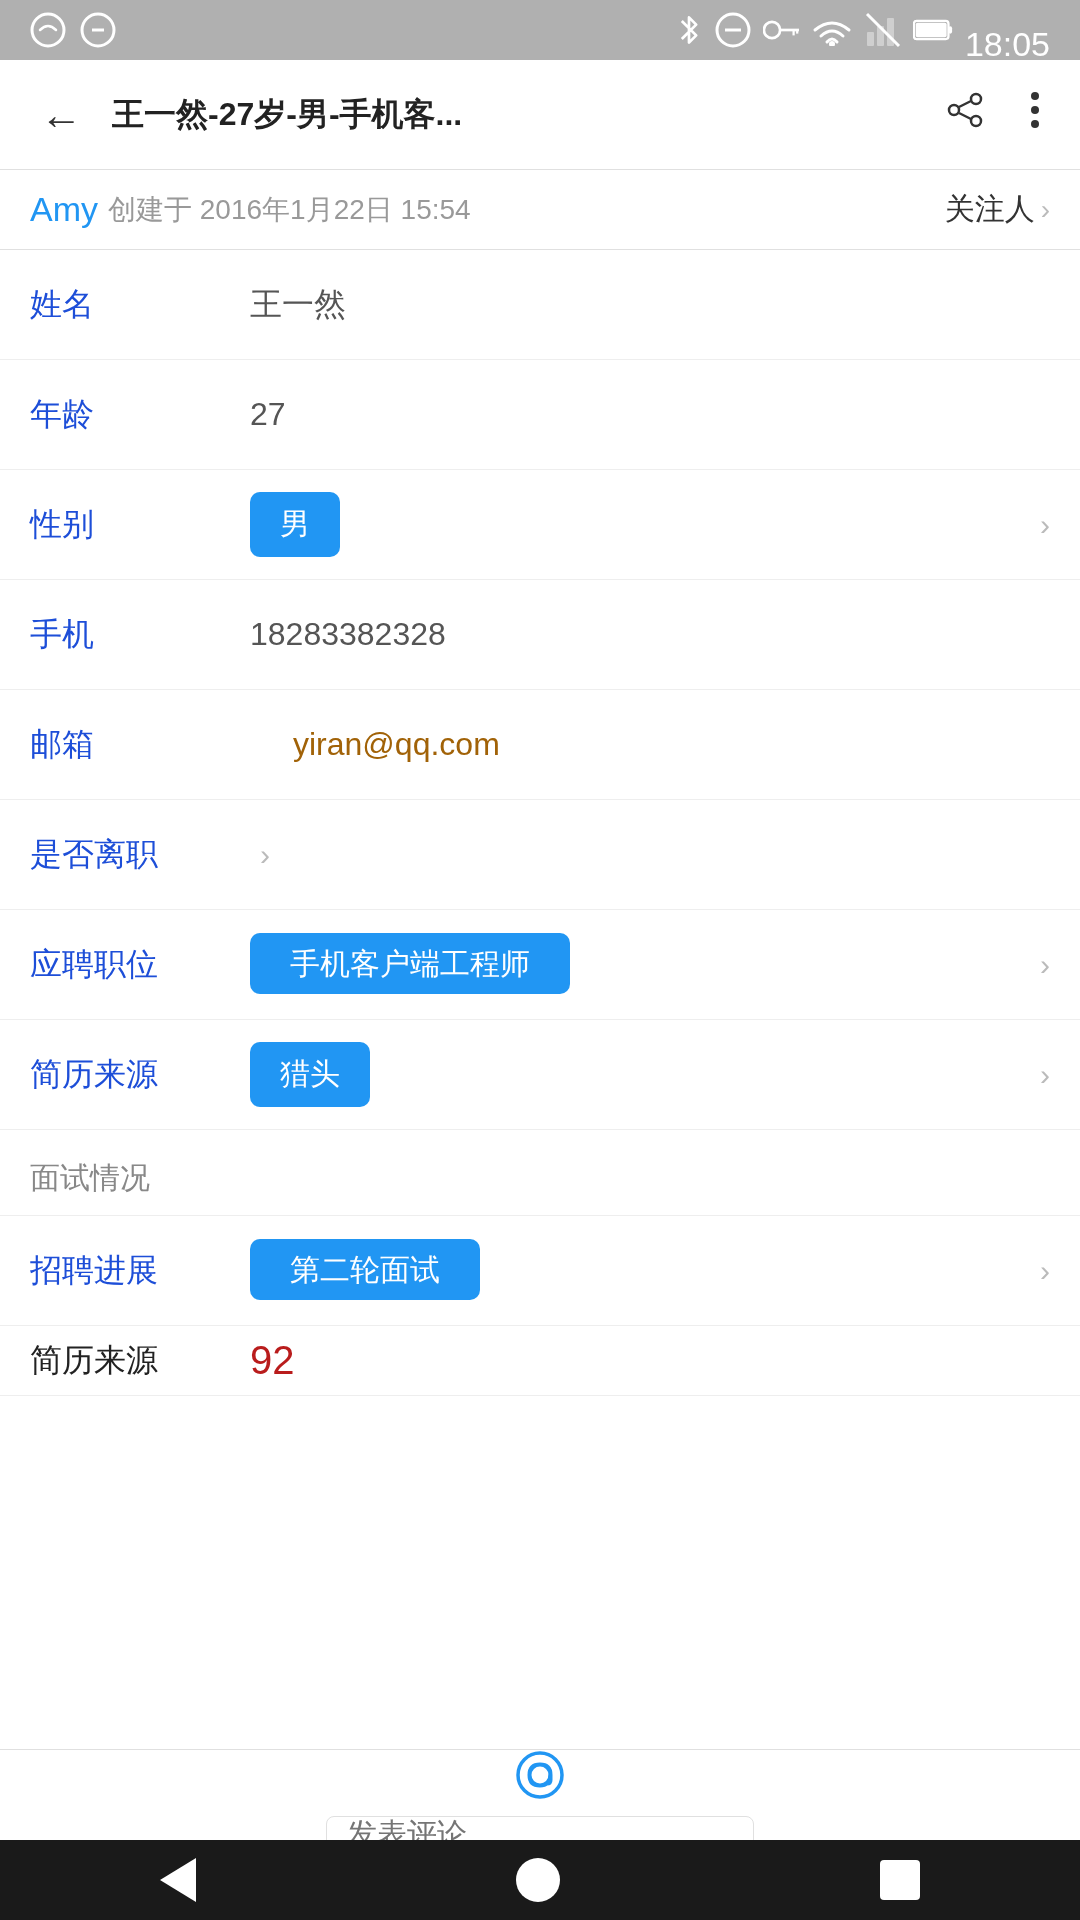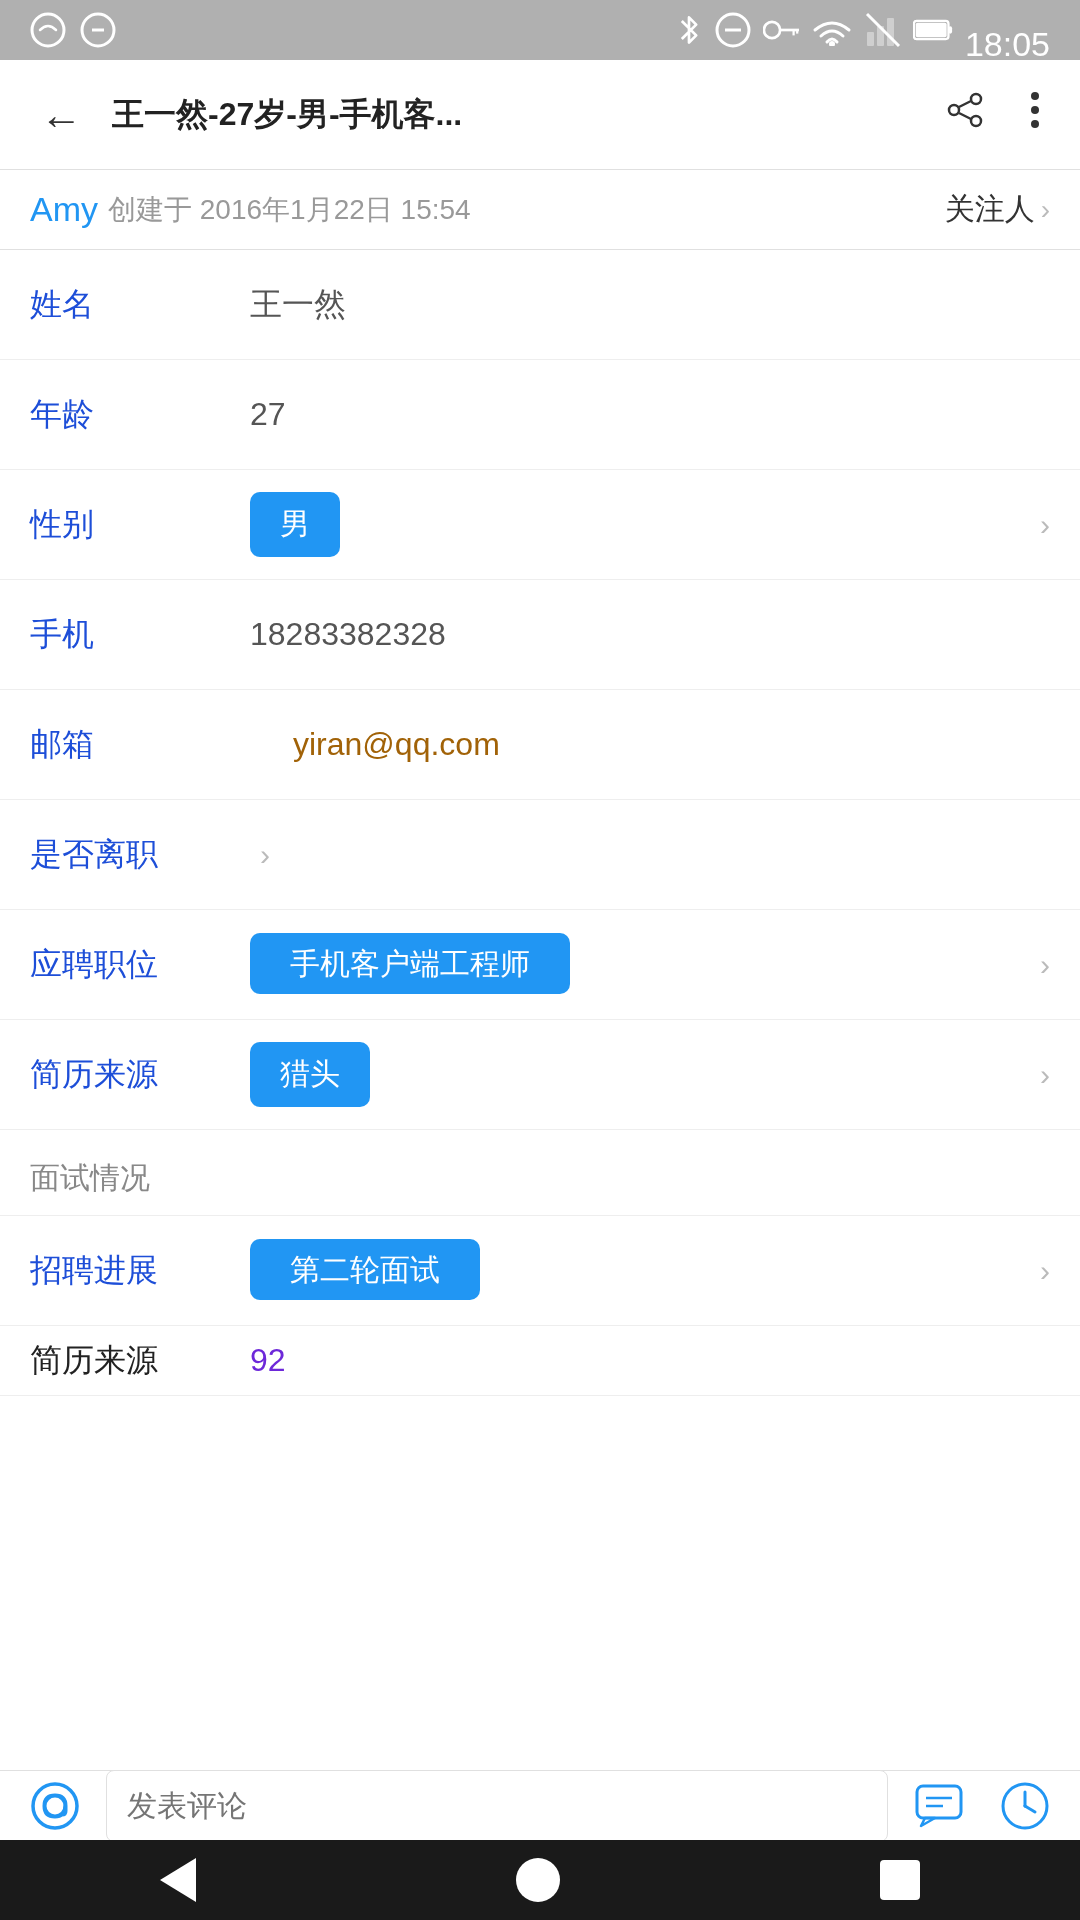--- a/index.html
+++ b/index.html
@@ -174,27 +174,28 @@
       color: #888;
       border-bottom: 1px solid #eeeeee;
     }
 
     
     .bottom-bar {
       position: fixed;
       bottom: 80px;
       left: 0;
       width: 1080px;
-      height: 70px;
+      height: 91px;
       background: #fff;
       border-top: 1px solid #e0e0e0;
       display: flex;
       align-items: center;
       padding: 0 20px;
       gap: 16px;
+      flex-direction: column;
     }
     .bottom-at {
       width: 70px;
       height: 70px;
       display: flex;
       align-items: center;
       justify-content: center;
       font-size: 38px;
       color: #2196F3;
       cursor: pointer;
@@ -417,21 +418,21 @@
 <div class="field-row">
   <span class="field-label">招聘进展</span>
   <span class="field-value">
     <span class="badge-blue-wide">第二轮面试</span>
   </span>
   <span class="field-chevron">›</span>
 </div>
 
 <div class="field-row-partial">
   <span class="field-label" style="font-size:32px; color:#222; width:220px; flex-shrink:0;">简历来源</span>
-  <span style="font-size:32px; color:#6d28d9;">92</span>
+  <span style="font-size:40px; color:#b91c1c;">92</span>
 </div>
 
 <div class="bottom-bar">
   <div class="bottom-at">
     <svg width="50" height="50" viewBox="0 0 50 50">
       <circle cx="25" cy="25" r="22" fill="none" stroke="#2196F3" stroke-width="3.5"></circle>
       <circle cx="25" cy="25" r="10" fill="none" stroke="#2196F3" stroke-width="3"></circle>
       <path d="M35 25 Q35 36 25 36 Q14 36 14 25 Q14 14 25 14 Q36 14 36 25 L36 30 Q36 34 32 34" fill="none" stroke="#2196F3" stroke-width="3" stroke-linecap="round"></path>
     </svg>
   </div>

